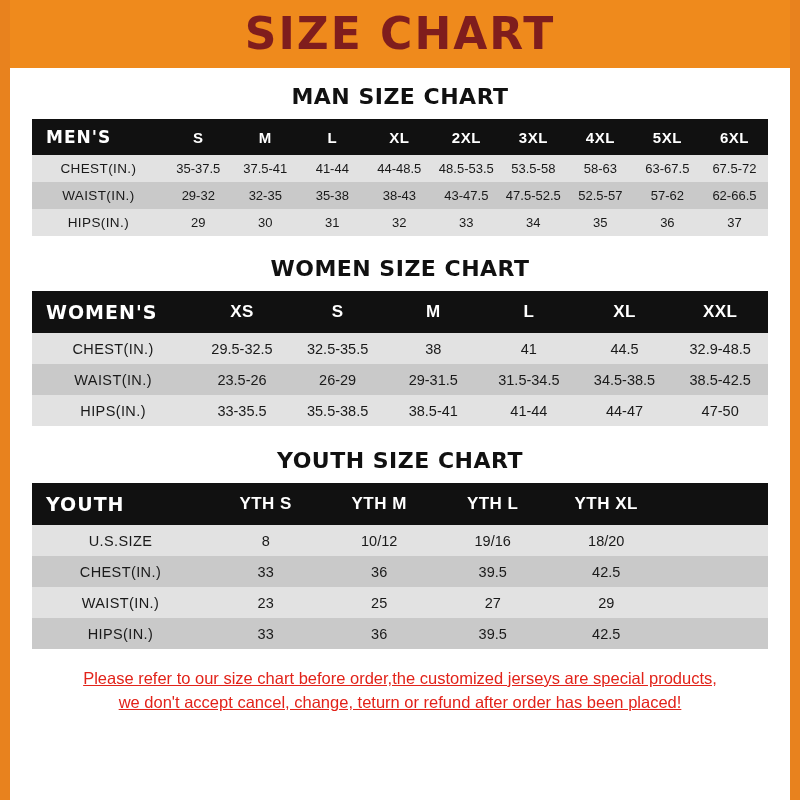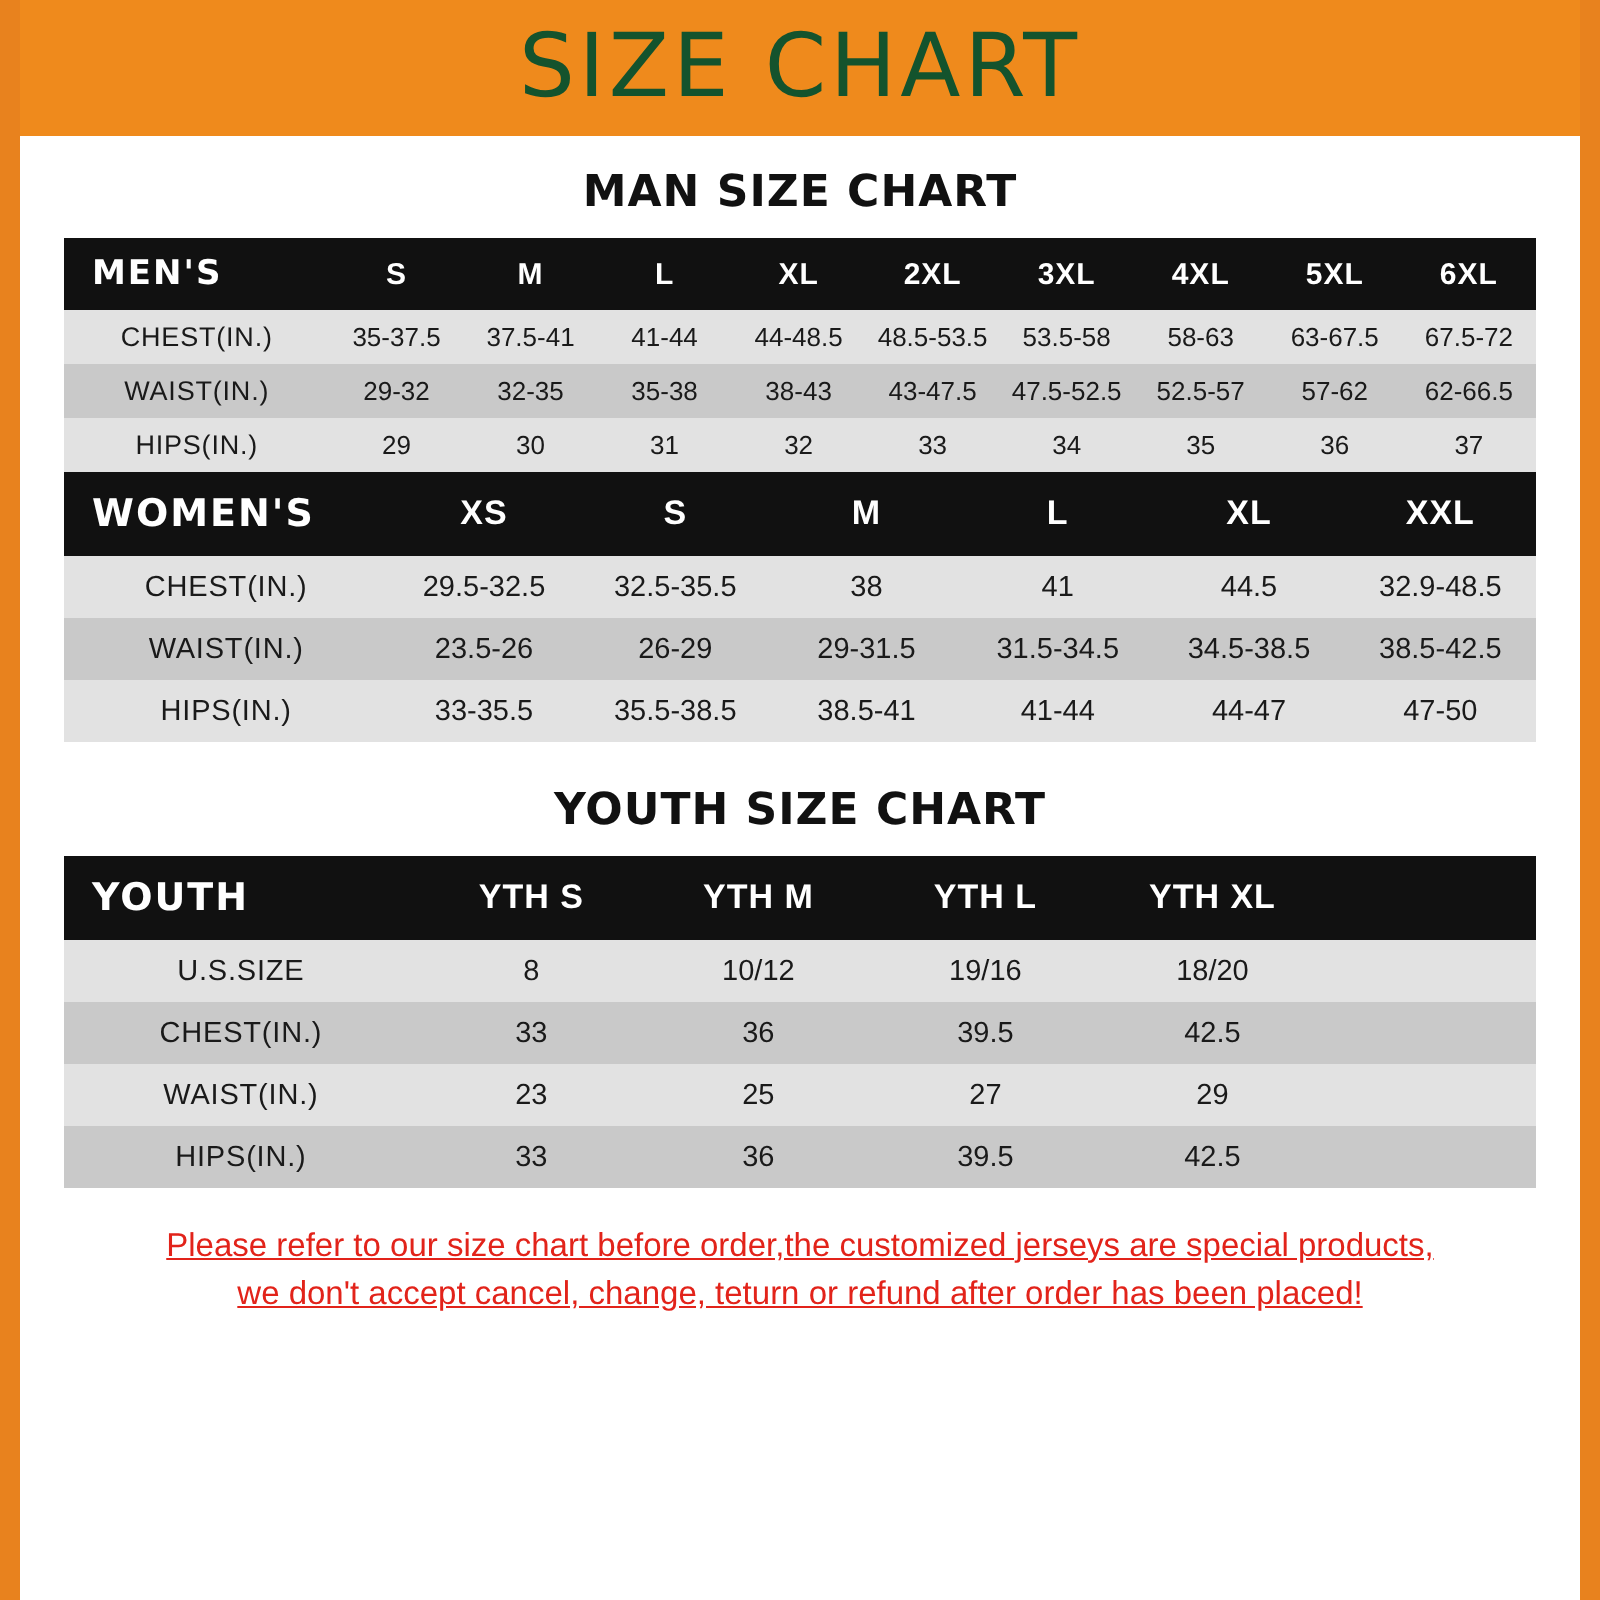--- a/index.html
+++ b/index.html
@@ -24,24 +24,24 @@
   }
   .banner {
     height: 68px;
     background: #ef8a1c;
     display: flex;
     align-items: center;
     justify-content: center;
   }
   .banner-title {
     font-family: "DejaVu Sans", sans-serif;
-    font-weight: normal;
+    font-weight: bold;
     font-size: 44px;
     letter-spacing: 2px;
-    color: #14532d;
+    color: #7f1d1d;
     line-height: 1;
   }
   .content {
     padding: 0 22px;
   }
   .section-title {
     text-align: center;
     font-family: "DejaVu Sans", sans-serif;
     font-weight: bold;
     font-size: 22px;
@@ -174,20 +174,21 @@
           <td>32</td>
           <td>33</td>
           <td>34</td>
           <td>35</td>
           <td>36</td>
           <td>37</td>
         </tr>
       </tbody>
     </table>
 
+    <div class="section-title t2">WOMEN SIZE CHART</div>
     <table class="size-table women">
       <thead>
         <tr>
           <th class="rowlabel" style="width:20%">WOMEN'S</th>
           <th>XS</th>
           <th>S</th>
           <th>M</th>
           <th>L</th>
           <th>XL</th>
           <th>XXL</th>

